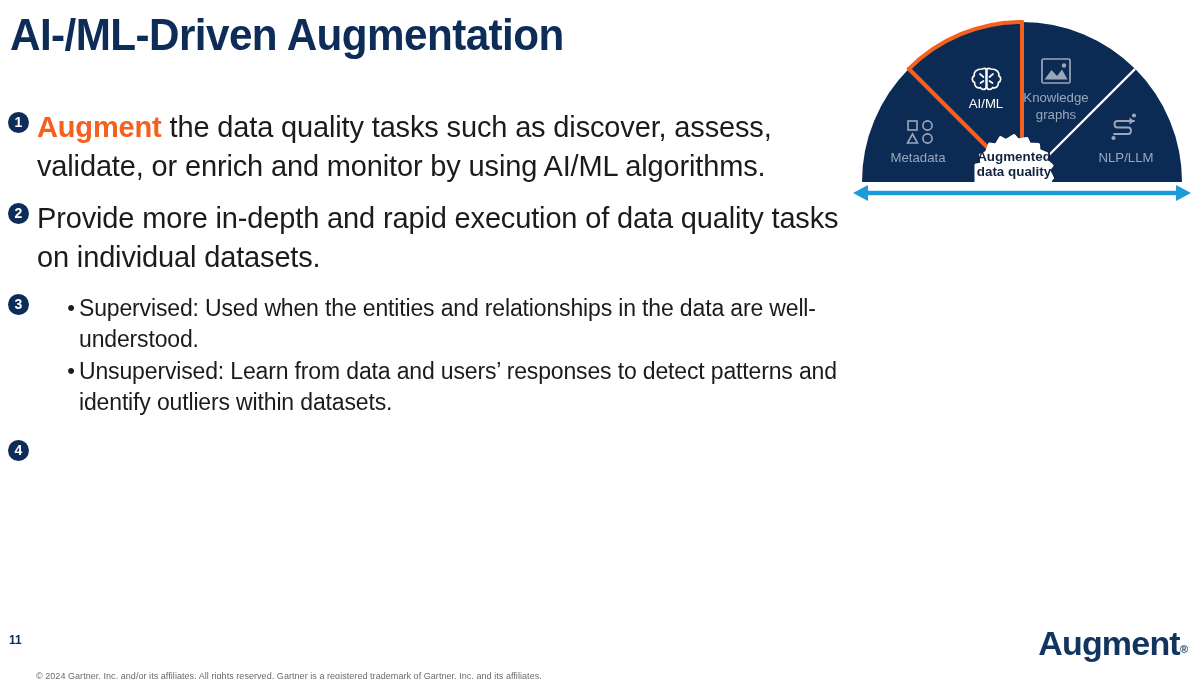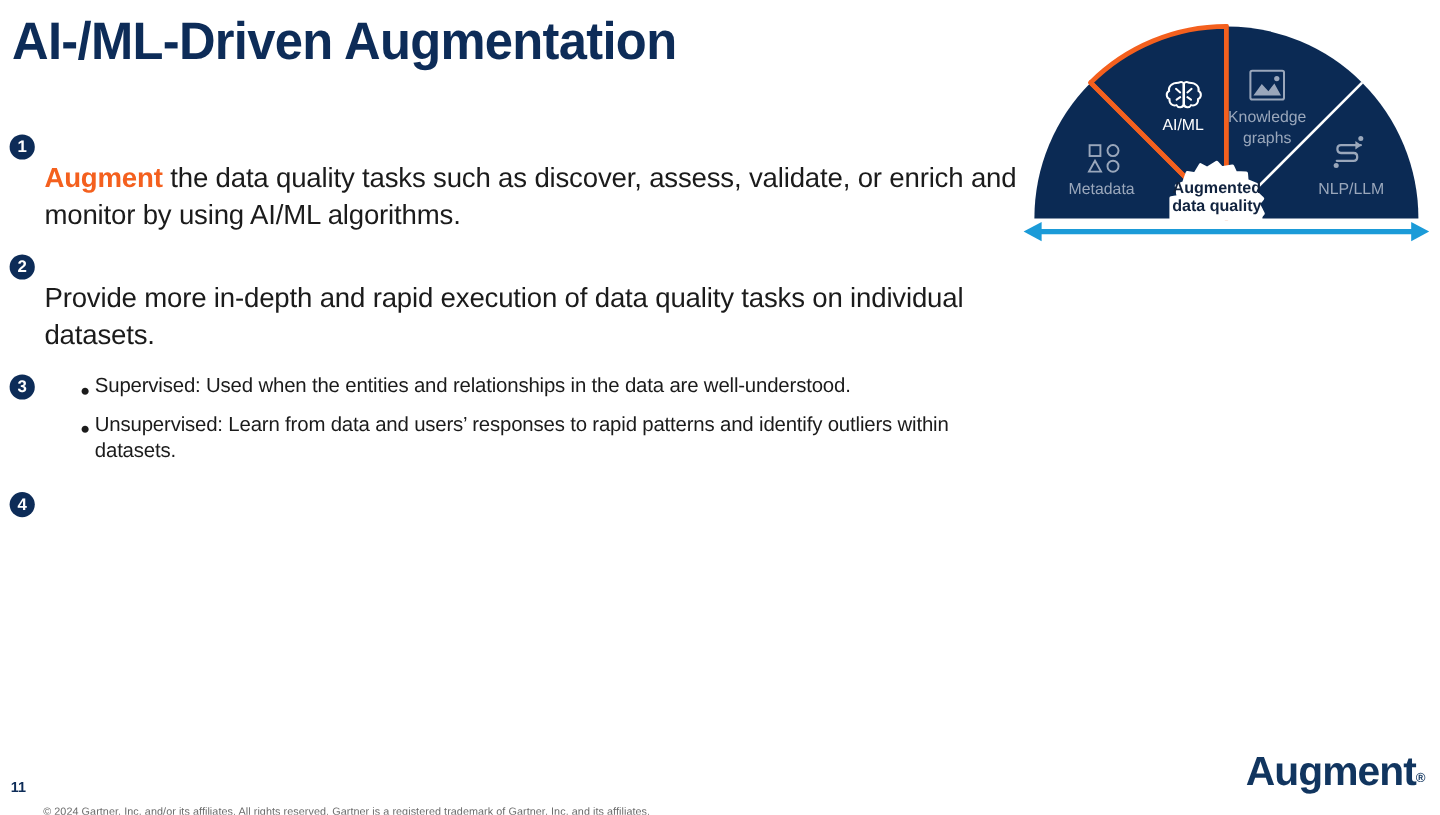--- a/index.html
+++ b/index.html
@@ -53,25 +53,24 @@
     color: #ffffff;
     font-size: 14px;
     font-weight: bold;
     line-height: 21px;
     text-align: center;
     margin-top: 4px;
     margin-right: 8px;
     user-select: none;
   }
   .num-text {
-    font-size: 23px;
+    font-size: 29px;
     line-height: 1.33;
     color: #1b1b1b;
     letter-spacing: -0.15px;
-    margin-top: 25px;
   }
   .num-text .hl {
     color: #f4601e;
     font-weight: bold;
   }
 
   .sub-list {
     margin: 3px 0 0 26px;
     padding: 0;
     list-style: none;
@@ -83,21 +82,21 @@
   }
   .sub-dot {
     flex: 0 0 auto;
     width: 16px;
     text-align: center;
     font-size: 22px;
     line-height: 1.33;
     color: #1b1b1b;
   }
   .sub-text {
-    font-size: 17px;
+    font-size: 23px;
     line-height: 1.33;
     color: #1b1b1b;
     letter-spacing: -0.15px;
   }
 
   
   .diagram {
     position: absolute;
     left: 846px;
     top: 2px;
@@ -116,21 +115,21 @@
     font-family: "Liberation Sans", sans-serif;
     font-size: 13.4px;
     font-weight: bold;
     fill: #11233f;
   }
 
   
   .footer-page {
     position: absolute;
     left: 9px;
-    top: 649px;
+    top: 633px;
     font-size: 12px;
     font-weight: bold;
     color: #0d2c58;
   }
   .footer-copy {
     position: absolute;
     left: 36px;
     top: 651px;
     font-size: 9px;
     color: #6b6b6b;
@@ -174,21 +173,21 @@
   <div class="num-item">
     <div class="num-badge">3</div>
     <div style="flex:1 1 auto;">
       <ul class="sub-list">
         <li class="sub-item">
           <span class="sub-dot">•</span>
           <span class="sub-text">Supervised: Used when the entities and relationships in the data are well-understood.</span>
         </li>
         <li class="sub-item">
           <span class="sub-dot">•</span>
-          <span class="sub-text">Unsupervised: Learn from data and users’ responses to rapid patterns and identify outliers within datasets.</span>
+          <span class="sub-text">Unsupervised: Learn from data and users’ responses to detect patterns and identify outliers within datasets.</span>
         </li>
       </ul>
     </div>
   </div>
 
   <div class="num-item" style="margin-top:16px;">
     <div class="num-badge">4</div>
   </div>
 
 </div>

